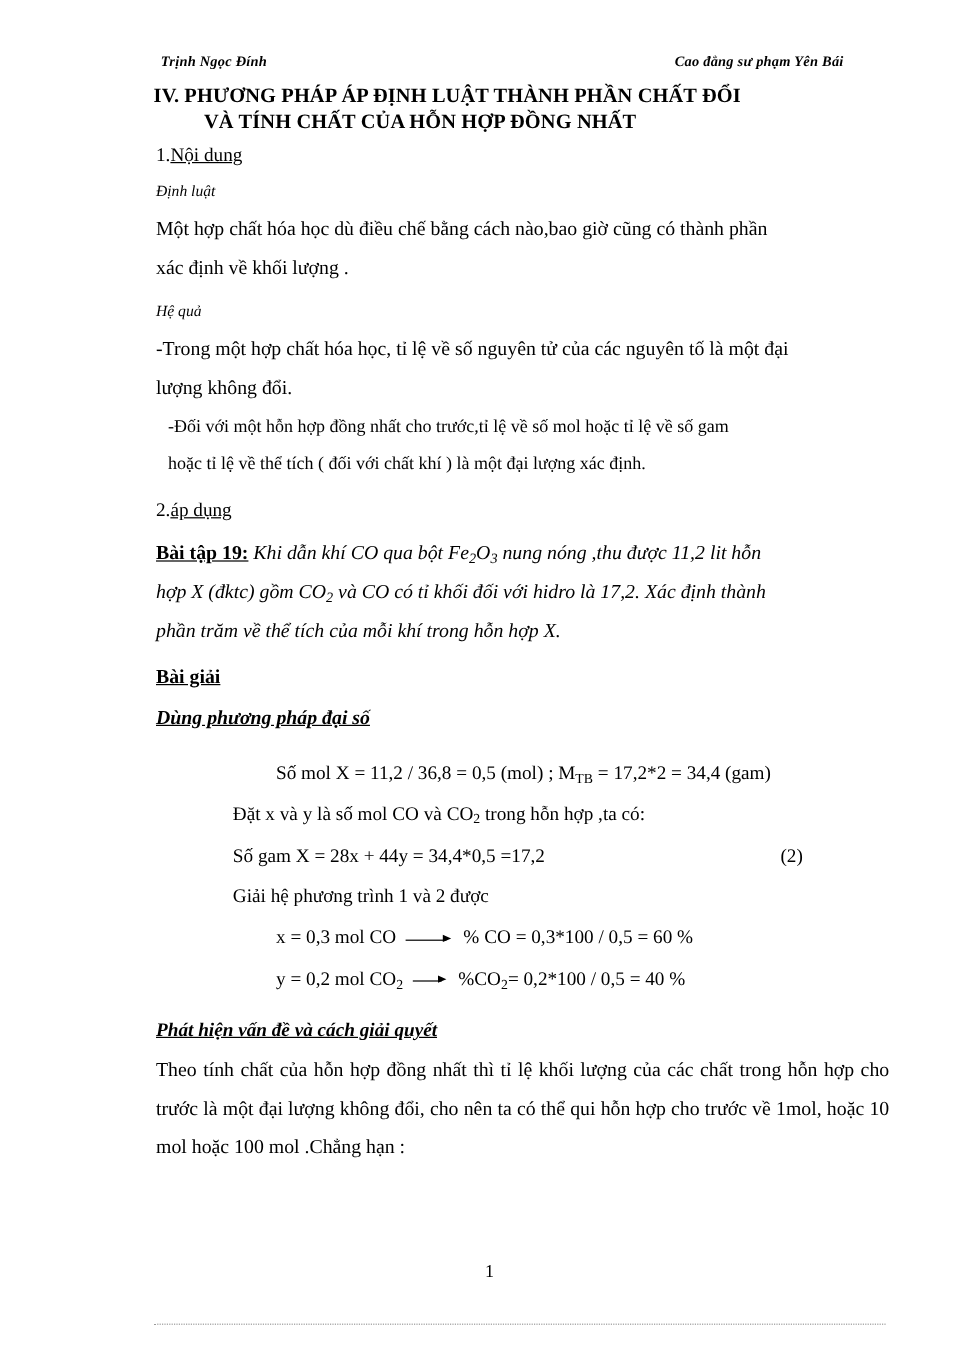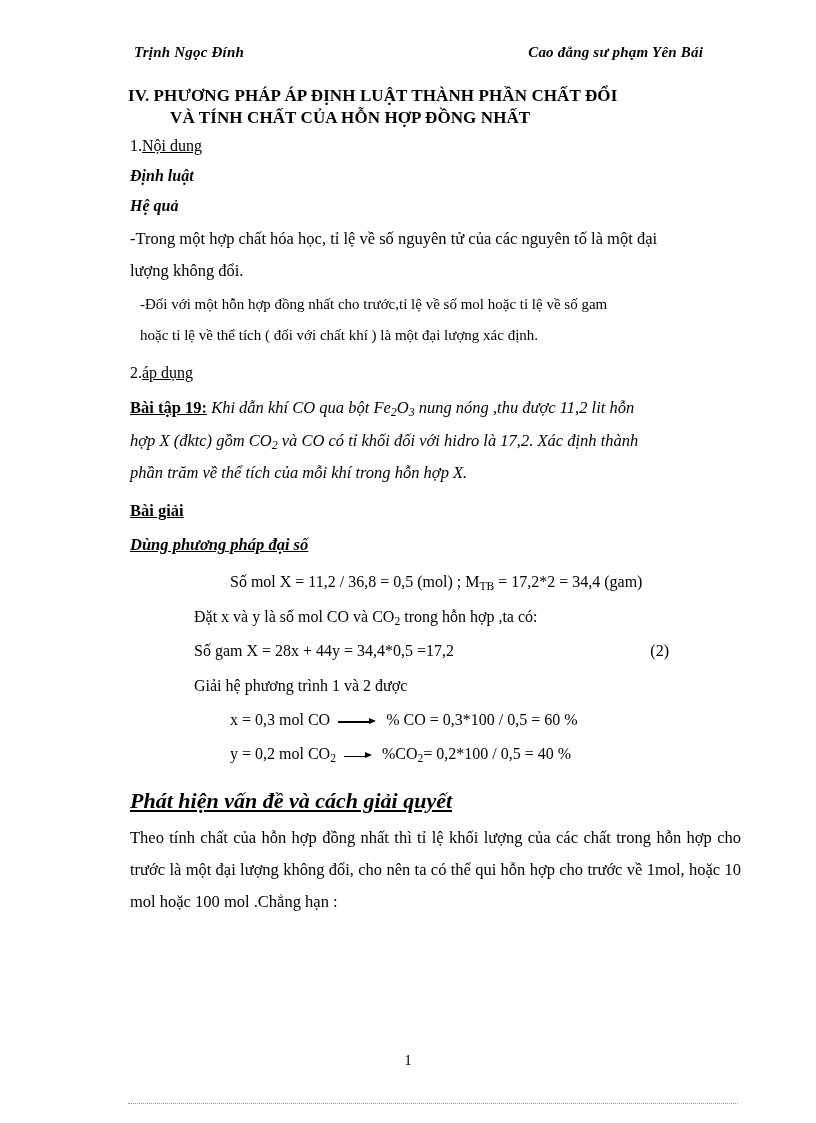--- a/index.html
+++ b/index.html
@@ -22,23 +22,23 @@
     height: 1123px;
     box-sizing: border-box;
     padding: 44px 75px 0 128px;
   }
   
   .running-head {
     display: flex;
     justify-content: space-between;
     font-weight: bold;
     font-style: italic;
-    font-size: 15px;
+    font-size: 12px;
     letter-spacing: 0.2px;
-    margin-bottom: 24px;
+    margin-bottom: 10px;
     padding-right: 10px;
   }
   .running-head .left { margin-left: 6px; }
   .running-head .right { margin-right: 28px; }
 
   
   h1.section-title {
     font-size: 17px;
     font-weight: bold;
     margin: 0 0 6px 0;
@@ -51,22 +51,22 @@
     padding-left: 42px;
   }
 
   .sub-num {
     font-size: 16px;
     margin: 8px 0 4px 2px;
   }
   .sub-num u { text-decoration: underline; }
 
   .law-head {
-    font-size: 16px;
-    font-weight: bold;
+    font-size: 13px;
+    font-weight: normal;
     font-style: italic;
     margin: 12px 0 8px 2px;
   }
 
   p.body-text {
     font-size: 16.5px;
     line-height: 1.95;
     margin: 2px 0 2px 2px;
     text-align: justify;
     text-justify: inter-word;
@@ -103,21 +103,21 @@
     font-size: 16.5px;
     font-weight: bold;
     text-decoration: underline;
     margin: 12px 0 6px 2px;
   }
   .method-head {
     font-size: 16.5px;
     font-weight: bold;
     font-style: italic;
     text-decoration: underline;
-    margin: 14px 0 10px 2px;
+    margin: 14px 0 20px 2px;
   }
 
   .calc {
     font-size: 16px;
     line-height: 2.15;
     margin-left: 2px;
   }
   .calc .row {
     position: relative;
     padding-left: 64px;
@@ -151,21 +151,21 @@
     right: 2px; top: 50%;
     margin-top: -3.6px;
     border-left: 7px solid #000;
     border-top: 3.6px solid transparent;
     border-bottom: 3.6px solid transparent;
   }
   .arrow.small { width: 30px; }
   .arrow.small::before { width: 24px; }
 
   .discover-head {
-    font-size: 22px;
+    font-size: 16px;
     font-weight: bold;
     font-style: italic;
     text-decoration: underline;
     margin: 16px 0 8px 2px;
   }
 
   .page-number {
     position: absolute;
     left: 0; right: 0;
     top: 1052px;
@@ -194,20 +194,24 @@
     <span>IV. PHƯƠNG PHÁP ÁP ĐỊNH LUẬT THÀNH PHẦN CHẤT ĐỔI</span>
     <span class="line2">VÀ TÍNH CHẤT CỦA HỖN HỢP ĐỒNG NHẤT</span>
   </h1>
 
   <div class="sub-num">
     <span>1.</span><u>Nội dung</u>
   </div>
 
   <div class="law-head">Định luật</div>
 
+  <p class="body-text nojust">
+    <span>Một hợp chất hóa học dù điều chế bằng cách nào,bao giờ cũng có thành phần</span><br>
+    <span>xác định về khối lượng .</span>
+  </p>
 
   <div class="law-head">Hệ quả</div>
 
   <p class="body-text nojust">
     <span>-Trong một hợp chất hóa học, tỉ lệ về số nguyên tử của các nguyên tố là một đại</span><br>
     <span>lượng không đổi.</span>
   </p>
 
   <p class="small-text">
     <span>-Đối với một hỗn hợp đồng nhất cho trước,tỉ lệ về số mol hoặc tỉ lệ về số gam</span><br>

